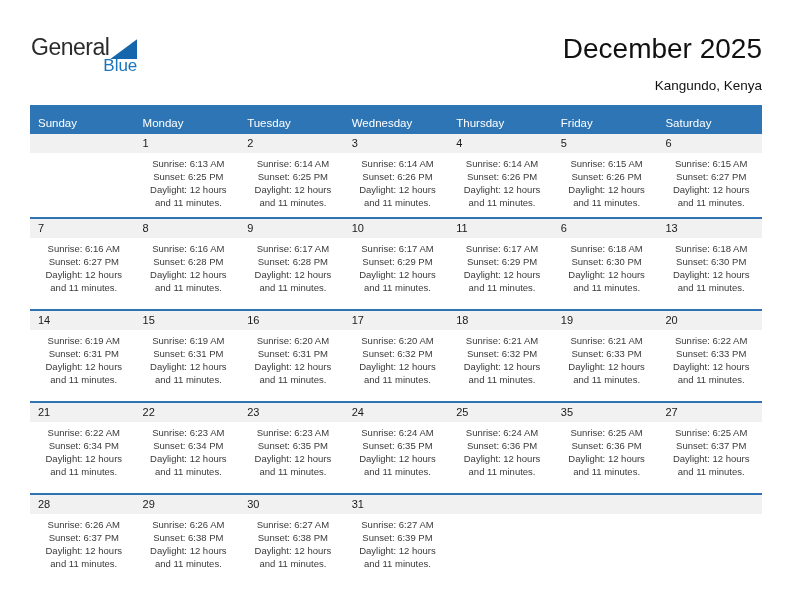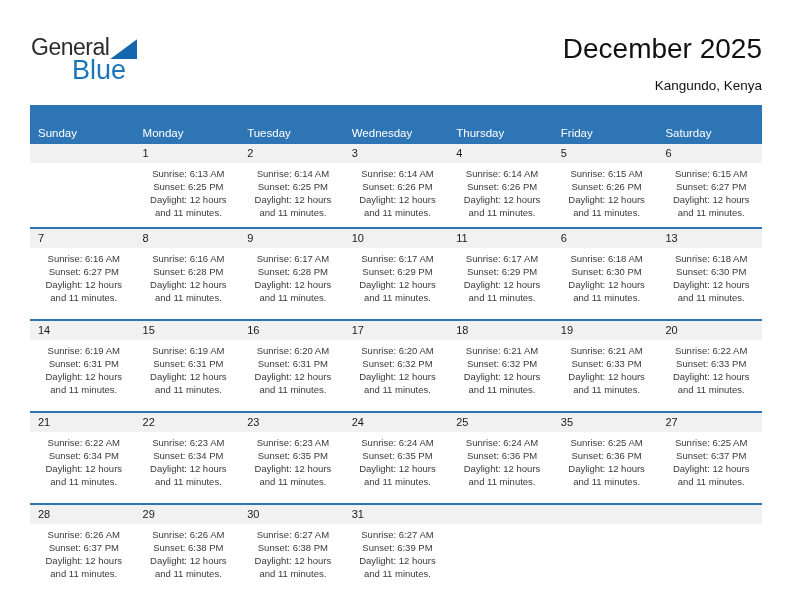--- a/index.html
+++ b/index.html
@@ -12,27 +12,27 @@
   }
   *{box-sizing:border-box;}
   html,body{margin:0;padding:0;}
   body{
     width:792px;height:612px;background:#ffffff;position:relative;
     font-family:"Liberation Sans", sans-serif;overflow:hidden;
   }
   .logo{position:absolute;left:31px;top:36px;}
   .logo-line1{display:flex;align-items:flex-end;font-size:23px;color:#2b2b2b;letter-spacing:-0.5px;line-height:1;}
   .triangle{width:27px;height:20px;background:var(--tri);clip-path:polygon(0 100%,100% 0,100% 100%);margin-left:1px;}
-  .logo-line2{font-size:27px;color:var(--logoblue);margin-left:41px;margin-top:-2px;line-height:1;}
+  .logo-line2{font-size:17px;color:var(--logoblue);margin-left:55px;margin-top:-2px;line-height:1;text-align:right;}
   .title{position:absolute;top:34px;right:30px;font-size:28px;color:#111;line-height:1.1;}
   .location{position:absolute;top:78px;right:30px;font-size:13.5px;font-weight:normal;color:#111;}
   table.calendar{position:absolute;left:30px;top:105px;width:732px;border-collapse:collapse;table-layout:fixed;}
   thead th{
     background:var(--hdr);color:#ffffff;font-weight:normal;font-size:11.5px;
-    text-align:left;padding:18px 0 0 8px;height:20px;line-height:21px;
+    text-align:left;padding:8px 0 0 8px;height:20px;line-height:21px;
   }
   tbody tr:first-child{height:84px;}
   tbody tr:not(:first-child){height:92px;}
   tbody tr:not(:first-child) td{border-top:2px solid var(--div);}
   tbody td{vertical-align:top;padding:0;background:#fff;}
   .day-num{height:19px;line-height:19px;background:var(--band);font-size:11px;color:#1a1a1a;padding-left:8px;}
   .cell-info{padding:4px 5px 0 8px;font-size:9.5px;line-height:13px;color:var(--body);text-align:center;}
 </style>
 </head>
 <body>

